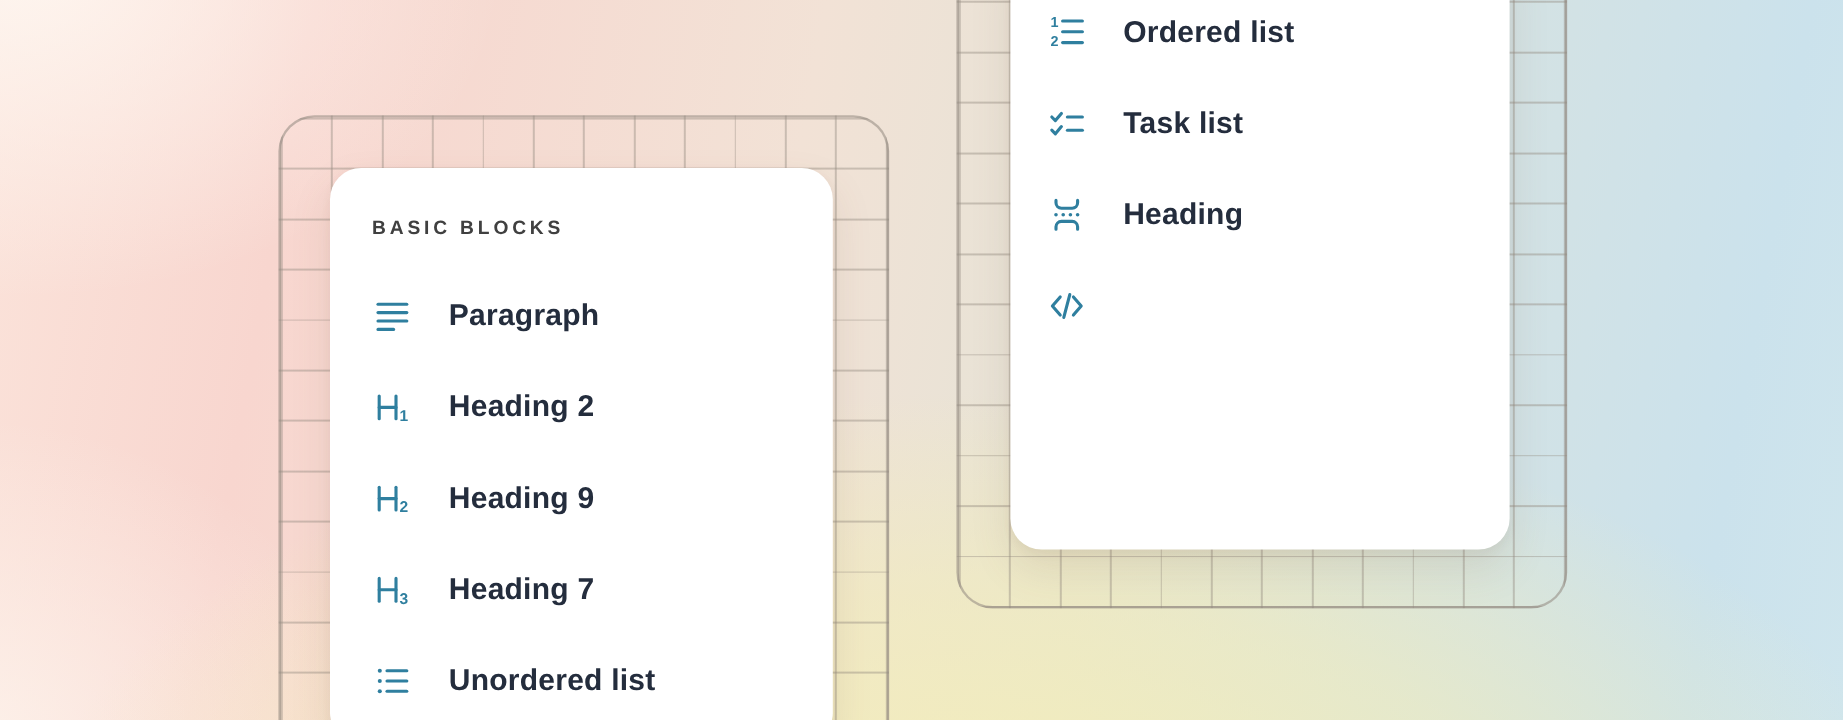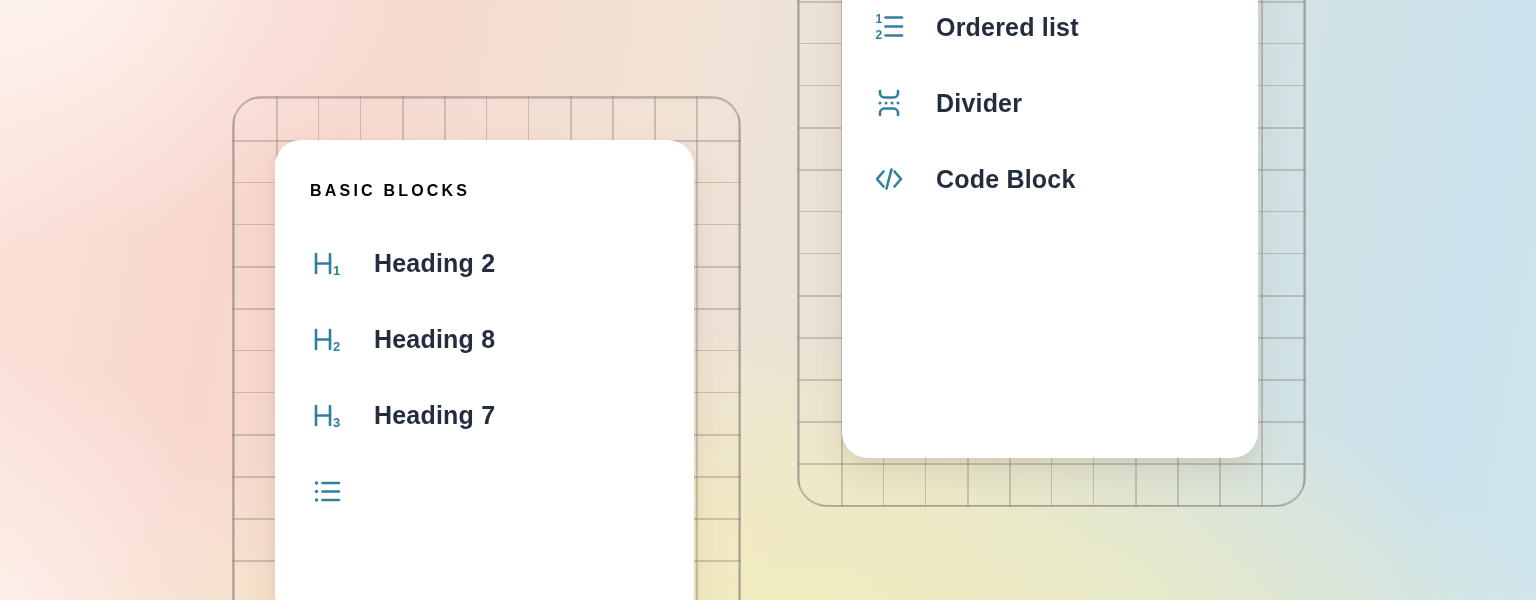--- a/index.html
+++ b/index.html
@@ -24,21 +24,21 @@
   #right-grid{left:797px;top:-43px;width:505px;height:546px;}
   .card{
     position:absolute;background:#ffffff;border-radius:26px;
     box-shadow:0 16px 34px rgba(120,90,70,0.13), 0 3px 8px rgba(120,90,70,0.06);
     box-sizing:border-box;z-index:2;
   }
   #left-card{left:275px;top:140px;width:419px;height:480px;padding:40px 0 0 35px;}
   #right-card{left:842px;top:-50px;width:416px;height:508px;padding:39px 0 0 30px;}
   .section-label{
     font-size:16px;font-weight:bold;letter-spacing:3.2px;
-    color:#000000;line-height:22px;margin:0 0 23px 0;
+    color:#404040;line-height:22px;margin:0 0 23px 0;
   }
   .menu-list{display:flex;flex-direction:column;}
   .item{
     display:flex;align-items:center;height:76px;cursor:pointer;
   }
   .icon{width:34px;height:34px;flex:0 0 34px;display:flex;align-items:center;justify-content:center;}
   .icon svg{display:block;}
   .label{
     margin-left:30px;font-size:25px;font-weight:bold;color:#242d3d;
     letter-spacing:0.2px;white-space:nowrap;
@@ -47,20 +47,31 @@
 </head>
 <body>
 
 <div class="grid-panel" id="left-grid"></div>
 <div class="grid-panel" id="right-grid"></div>
 
 <div class="card" id="left-card">
   <div class="section-label">BASIC BLOCKS</div>
   <div class="menu-list">
 
+    <div class="item">
+      <span class="icon">
+        <svg width="34" height="34" viewBox="0 0 34 34" fill="none" stroke="#2f7f9f" stroke-width="2.6" stroke-linecap="round">
+          <path d="M5 7.5H29"></path>
+            <path d="M5 14.5H29"></path>
+            <path d="M5 21.5H29"></path>
+            <path d="M5 28.5H18"></path>
+        </svg>
+      </span>
+      <span class="label">Paragraph</span>
+    </div>
 
     <div class="item">
       <span class="icon">
         <svg width="34" height="34" viewBox="0 0 34 34" fill="none" stroke="#2f7f9f" stroke-width="2.6" stroke-linecap="round">
           <path d="M6 8V27"></path>
             <path d="M20 8V27"></path>
             <path d="M6 17.5H20"></path>
           <text x="23" y="29" font-size="13" font-weight="bold" fill="#2f7f9f" stroke="none" font-family="Liberation Sans, sans-serif">1</text>
         </svg>
       </span>
@@ -69,21 +80,21 @@
 
     <div class="item">
       <span class="icon">
         <svg width="34" height="34" viewBox="0 0 34 34" fill="none" stroke="#2f7f9f" stroke-width="2.6" stroke-linecap="round">
           <path d="M6 8V27"></path>
             <path d="M20 8V27"></path>
             <path d="M6 17.5H20"></path>
           <text x="23" y="29" font-size="13" font-weight="bold" fill="#2f7f9f" stroke="none" font-family="Liberation Sans, sans-serif">2</text>
         </svg>
       </span>
-      <span class="label">Heading 8</span>
+      <span class="label">Heading 9</span>
     </div>
 
     <div class="item">
       <span class="icon">
         <svg width="34" height="34" viewBox="0 0 34 34" fill="none" stroke="#2f7f9f" stroke-width="2.6" stroke-linecap="round">
           <path d="M6 8V27"></path>
             <path d="M20 8V27"></path>
             <path d="M6 17.5H20"></path>
           <text x="23" y="29" font-size="13" font-weight="bold" fill="#2f7f9f" stroke="none" font-family="Liberation Sans, sans-serif">3</text>
         </svg>
@@ -95,20 +106,21 @@
       <span class="icon">
         <svg width="34" height="34" viewBox="0 0 34 34" fill="none" stroke="#2f7f9f" stroke-width="2.6" stroke-linecap="round">
           <circle cx="6.5" cy="9" r="1.7" fill="#2f7f9f" stroke="none"></circle>
           <circle cx="6.5" cy="17.5" r="1.7" fill="#2f7f9f" stroke="none"></circle>
           <circle cx="6.5" cy="26" r="1.7" fill="#2f7f9f" stroke="none"></circle>
           <path d="M12.5 9H29"></path>
             <path d="M12.5 17.5H29"></path>
             <path d="M12.5 26H29"></path>
         </svg>
       </span>
+      <span class="label">Unordered list</span>
     </div>
 
   </div>
 </div>
 
 <div class="card" id="right-card">
   <div class="menu-list">
 
     <div class="item">
       <span class="icon">
@@ -116,42 +128,52 @@
           <text x="3.5" y="12.5" font-size="12" font-weight="bold" fill="#2f7f9f" stroke="none" font-family="Liberation Sans, sans-serif">1</text>
           <text x="3.5" y="28.5" font-size="12" font-weight="bold" fill="#2f7f9f" stroke="none" font-family="Liberation Sans, sans-serif">2</text>
           <path d="M13.5 7.5H30"></path>
             <path d="M13.5 16.5H30"></path>
             <path d="M13.5 25.5H30"></path>
         </svg>
       </span>
       <span class="label">Ordered list</span>
     </div>
 
+    <div class="item">
+      <span class="icon">
+        <svg width="34" height="34" viewBox="0 0 34 34" fill="none" stroke="#2f7f9f" stroke-width="2.6" stroke-linecap="round" stroke-linejoin="round">
+          <path d="M4.5 11.5L7.5 14.5L12.5 8.5"></path>
+          <path d="M4.5 22.5L7.5 25.5L12.5 19.5"></path>
+          <path d="M17.5 11.5H30"></path>
+            <path d="M17.5 22.5H30"></path>
+        </svg>
+      </span>
+      <span class="label">Task list</span>
+    </div>
 
     <div class="item">
       <span class="icon">
         <svg width="34" height="34" viewBox="0 0 34 34" fill="none" stroke="#2f7f9f" stroke-width="2.6" stroke-linecap="round">
           <path d="M8 5v2a4.5 4.5 0 0 0 4.5 4.5h9A4.5 4.5 0 0 0 26 7V5"></path>
           <circle cx="8" cy="17" r="1.5" fill="#2f7f9f" stroke="none"></circle>
           <circle cx="14" cy="17" r="1.5" fill="#2f7f9f" stroke="none"></circle>
           <circle cx="20" cy="17" r="1.5" fill="#2f7f9f" stroke="none"></circle>
           <circle cx="26" cy="17" r="1.5" fill="#2f7f9f" stroke="none"></circle>
           <path d="M8 29v-2a4.5 4.5 0 0 1 4.5-4.5h9A4.5 4.5 0 0 1 26 27v2"></path>
         </svg>
       </span>
-      <span class="label">Divider</span>
+      <span class="label">Heading</span>
     </div>
 
 
 
     <div class="item">
       <span class="icon">
         <svg width="34" height="34" viewBox="0 0 34 34" fill="none" stroke="#2f7f9f" stroke-width="2.6" stroke-linecap="round" stroke-linejoin="round">
           <path d="M11.5 9.5L5 17L11.5 24.5"></path>
           <path d="M22.5 9.5L29 17L22.5 24.5"></path>
           <path d="M19.5 7.5L14.5 26.5"></path>
         </svg>
       </span>
-      <span class="label">Code Block</span>
     </div>
 
   </div>
 </div>
 
 </body></html>

